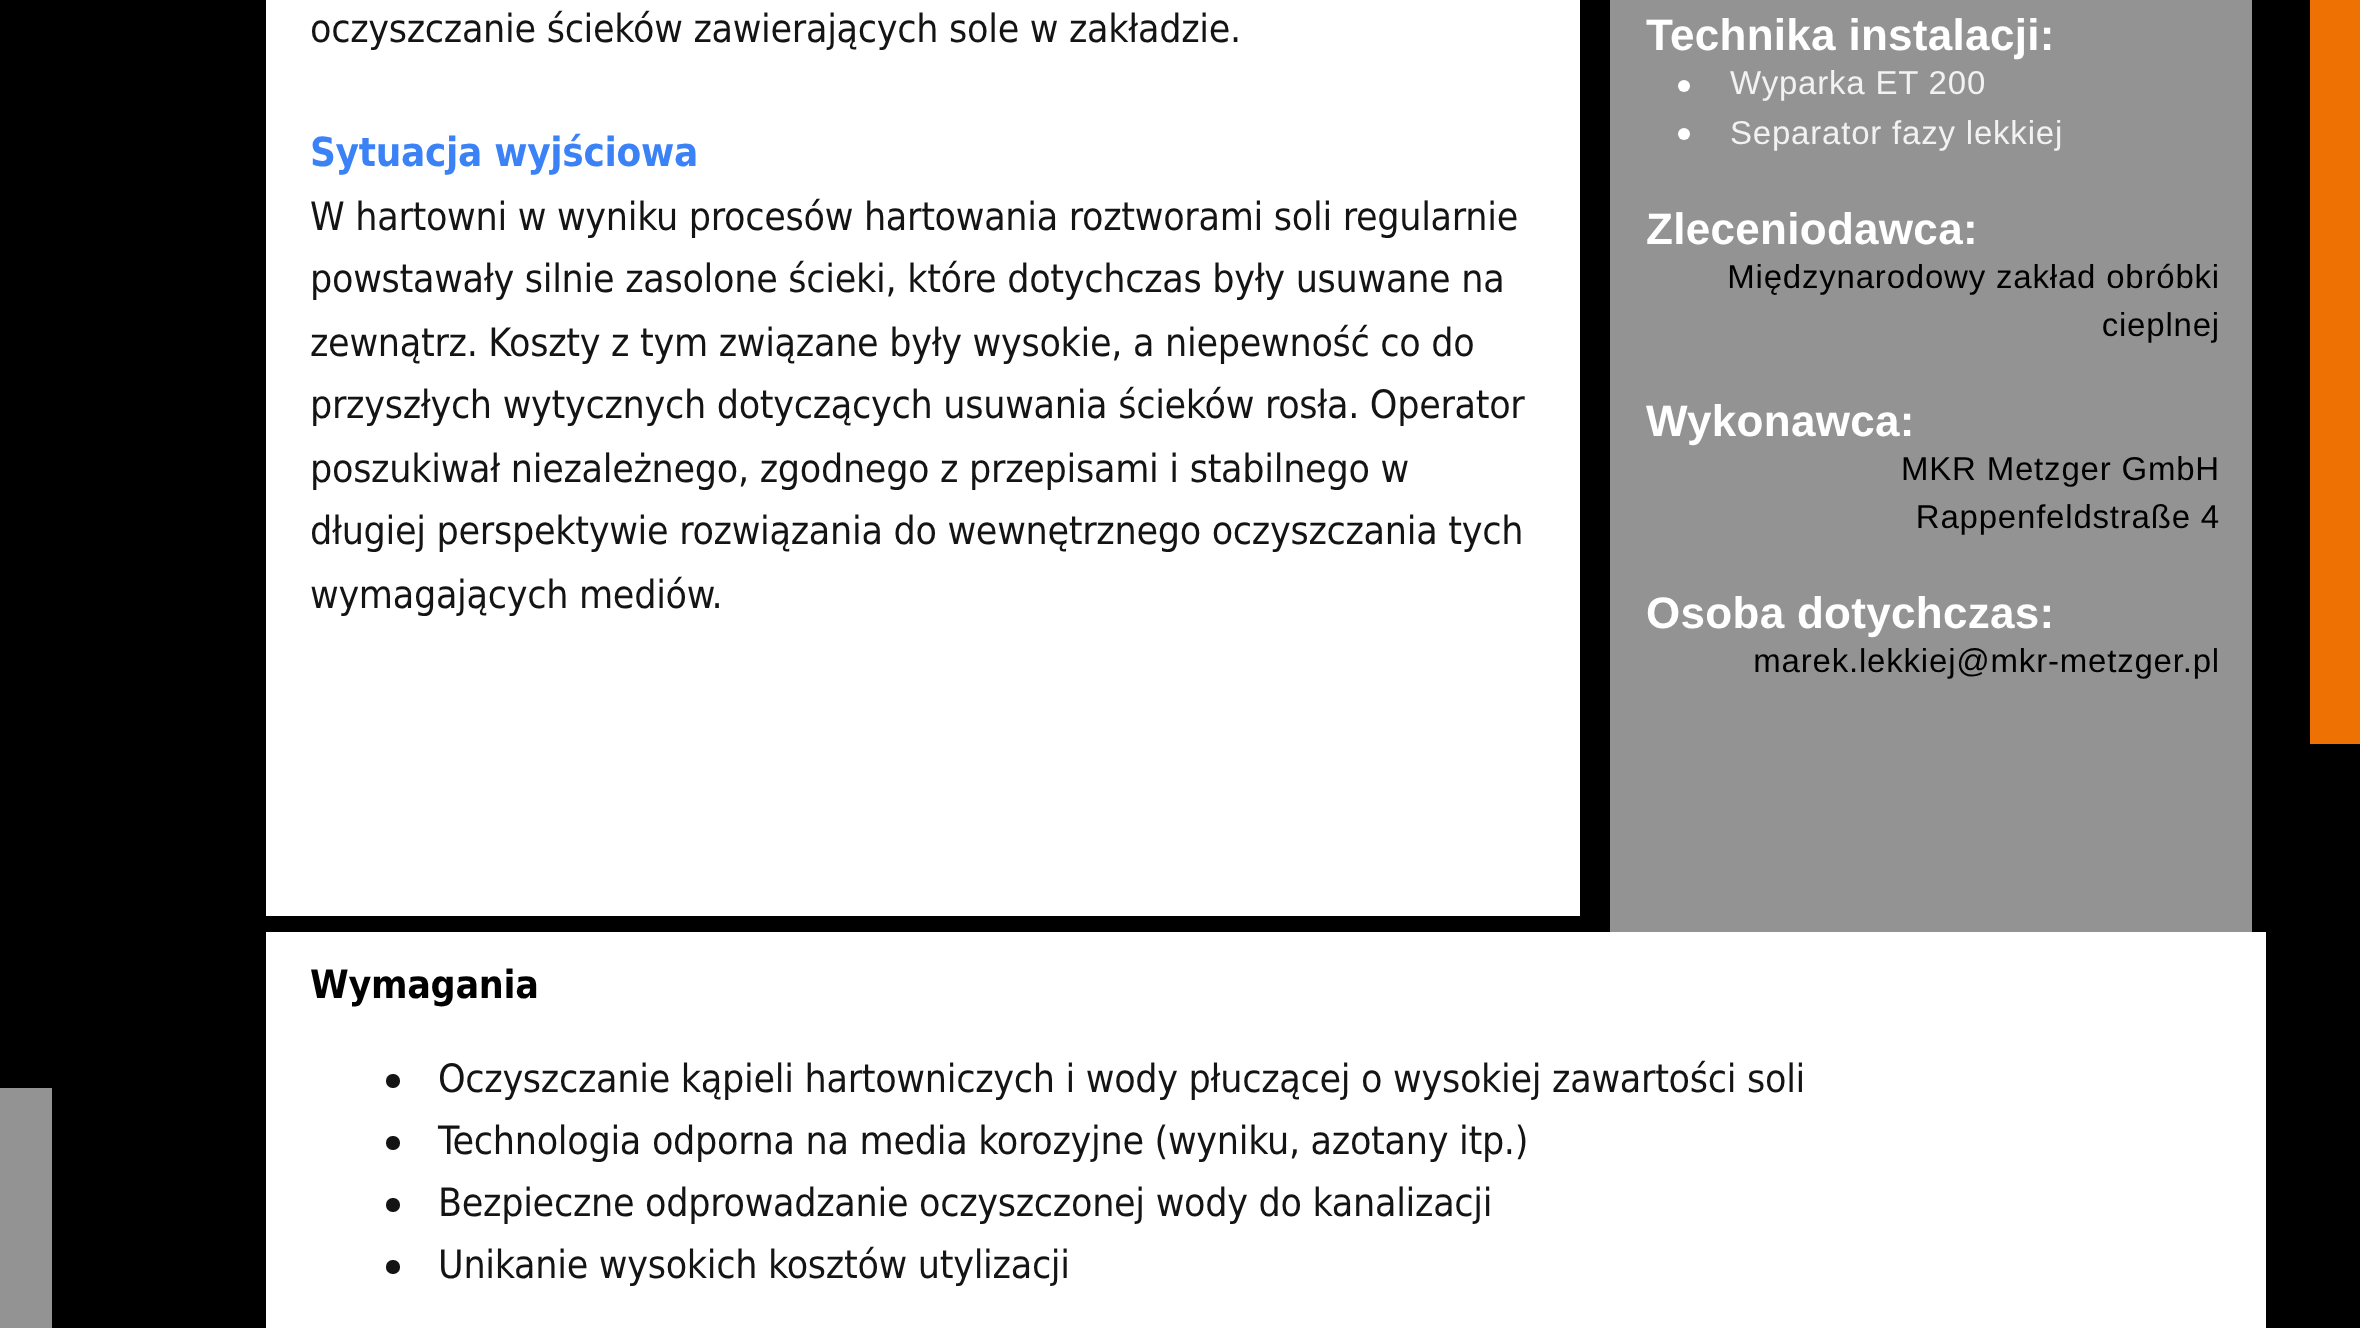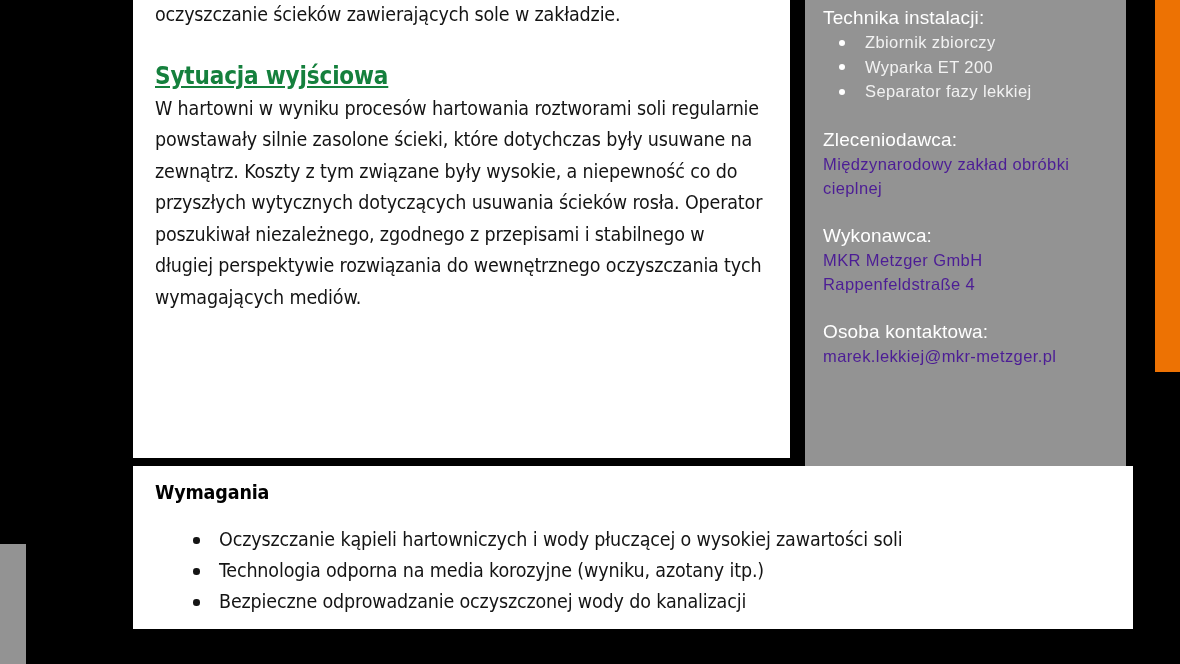--- a/index.html
+++ b/index.html
@@ -51,54 +51,54 @@
     color: #141414;
     font-family: "DejaVu Sans Condensed", "Liberation Sans Narrow", "Liberation Sans", sans-serif;
     letter-spacing: -0.15px;
     font-stretch: condensed;
   }
   .body-panel .spacer {
     height: 31px;
   }
   .body-panel h2 {
     margin: 0;
-    font-size: 24px;
+    font-size: 20px;
     line-height: 31.5px;
     font-weight: bold;
-    color: #15803d;
-    font-family: "DejaVu Sans Condensed", "Liberation Sans Narrow", "Liberation Sans", sans-serif;
-    letter-spacing: -0.15px;
-    font-stretch: condensed;
-    text-decoration: underline;
+    color: #3b82f6;
+    font-family: "DejaVu Sans Condensed", "Liberation Sans Narrow", "Liberation Sans", sans-serif;
+    letter-spacing: -0.15px;
+    font-stretch: condensed;
   }
 
   
   .info-panel {
     position: absolute;
     left: 805px;
     top: 0px;
     width: 321px;
     height: 470px;
     background: #939393;
     box-sizing: border-box;
     padding: 6px 16px 0 18px;
     color: #ffffff;
   }
   .info-panel .info-head {
-    font-size: 19px;
+    font-size: 22px;
     line-height: 24px;
-    font-weight: normal;
+    font-weight: bold;
     color: #ffffff;
     letter-spacing: 0.15px;
   }
   .info-panel .info-line {
     font-size: 16.5px;
     line-height: 24px;
-    color: #4c1d95;
+    color: #000000;
     letter-spacing: 0.4px;
+    text-align: right;
   }
   .info-panel ul.tech-list {
     list-style: none;
     margin: 0;
     padding: 0;
   }
   .info-panel ul.tech-list li {
     position: relative;
     padding-left: 42px;
     font-size: 16.5px;
@@ -118,21 +118,21 @@
   .info-panel .gap {
     height: 24px;
   }
 
   
   .req-panel {
     position: absolute;
     left: 133px;
     top: 466px;
     width: 1000px;
-    height: 163px;
+    height: 198px;
     background: #ffffff;
     box-sizing: border-box;
     padding: 12px 20px 0 22px;
   }
   .req-panel h2 {
     margin: 0 0 2px 0;
     font-size: 19.5px;
     line-height: 30px;
     font-weight: bold;
     color: #000000;
@@ -178,24 +178,20 @@
   <h2>Sytuacja wyjściowa</h2>
   <p>W hartowni w wyniku procesów hartowania roztworami soli regularnie powstawały silnie zasolone ścieki, które dotychczas były usuwane na zewnątrz. Koszty z tym związane były wysokie, a niepewność co do przyszłych wytycznych dotyczących usuwania ścieków rosła. Operator poszukiwał niezależnego, zgodnego z przepisami i stabilnego w długiej perspektywie rozwiązania do wewnętrznego oczyszczania tych wymagających mediów.</p>
 </div>
 
 <div class="info-panel">
 
   <div class="info-head">Technika instalacji:</div>
   <ul class="tech-list">
     <li>
       <span class="bullet"></span>
-      <span>Zbiornik zbiorczy</span>
-    </li>
-    <li>
-      <span class="bullet"></span>
       <span>Wyparka ET 200</span>
     </li>
     <li>
       <span class="bullet"></span>
       <span>Separator fazy lekkiej</span>
     </li>
   </ul>
 
   <div class="gap"></div>
 
@@ -204,34 +200,38 @@
   <div class="info-line">cieplnej</div>
 
   <div class="gap"></div>
 
   <div class="info-head">Wykonawca:</div>
   <div class="info-line">MKR Metzger GmbH</div>
   <div class="info-line">Rappenfeldstraße 4</div>
 
   <div class="gap"></div>
 
-  <div class="info-head">Osoba kontaktowa:</div>
+  <div class="info-head">Osoba dotychczas:</div>
   <div class="info-line">marek.lekkiej@mkr-metzger.pl</div>
 
 </div>
 
 <div class="req-panel">
   <h2>Wymagania</h2>
   <ul>
     <li>
       <span class="bullet"></span>
       <span>Oczyszczanie kąpieli hartowniczych i wody płuczącej o wysokiej zawartości soli</span>
     </li>
     <li>
       <span class="bullet"></span>
       <span>Technologia odporna na media korozyjne (wyniku, azotany itp.)</span>
     </li>
     <li>
       <span class="bullet"></span>
       <span>Bezpieczne odprowadzanie oczyszczonej wody do kanalizacji</span>
     </li>
+    <li>
+      <span class="bullet"></span>
+      <span>Unikanie wysokich kosztów utylizacji</span>
+    </li>
   </ul>
 </div>
 
 </body></html>

